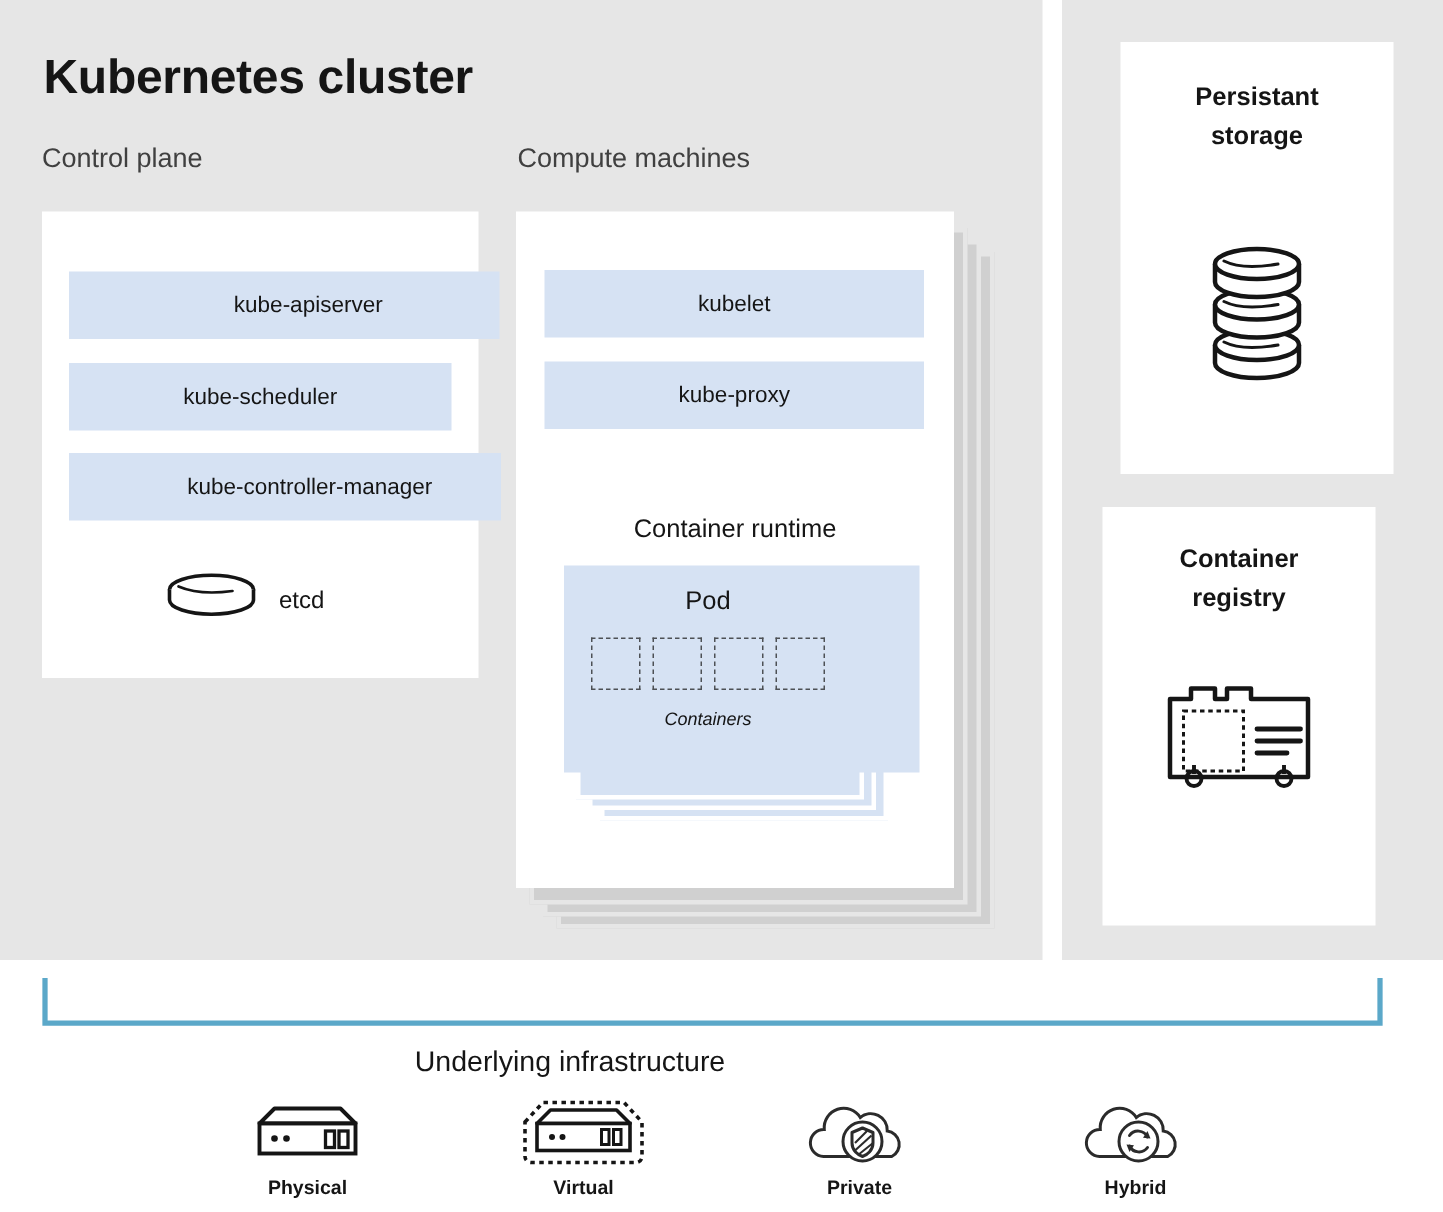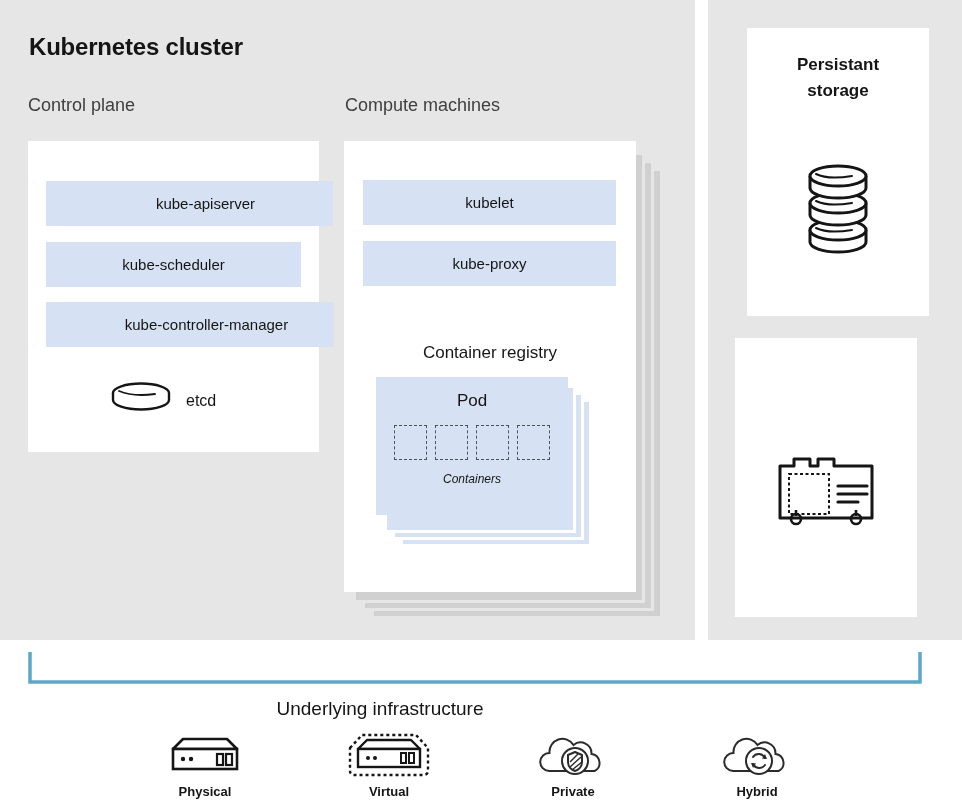--- a/index.html
+++ b/index.html
@@ -14,21 +14,21 @@
     position:absolute;left:0;top:0;width:695px;height:640px;
     background:#e6e6e6;
   }
   #side-column{
     position:absolute;left:708px;top:0;width:254px;height:640px;
     background:#e6e6e6;
   }
 
   #cluster-title{
     position:absolute;left:29px;top:33px;
-    font-size:24px;font-weight:bold;letter-spacing:-0.2px;
+    font-size:32px;font-weight:bold;letter-spacing:-0.2px;
   }
   .section-title{
     position:absolute;font-size:18px;font-weight:400;color:#404040;
   }
   #control-plane-title{left:28px;top:95px;}
   #compute-machines-title{left:345px;top:95px;}
 
   
   #control-plane-card{
     position:absolute;left:28px;top:141px;width:291px;height:311px;
@@ -70,20 +70,21 @@
   }
 
   
   .pod-shadow{position:absolute;background:#d6e2f3;border:3px solid #fff;box-sizing:border-box;}
   #pod-shadow-3{left:400px;top:399px;width:192px;height:148px;}
   #pod-shadow-2{left:392px;top:392px;width:192px;height:148px;}
   #pod-shadow-1{left:384px;top:385px;width:192px;height:148px;}
   #pod-card{
     position:absolute;left:376px;top:377px;width:192px;height:138px;
     background:#d6e2f3;
+    padding-left:45px;
   }
   #pod-label{
     position:absolute;left:0;top:14px;width:192px;text-align:center;
     font-size:17px;
   }
   #containers-row{
     position:absolute;left:18px;top:48px;width:156px;height:36px;
     display:flex;justify-content:space-between;
   }
   .container-square{
@@ -154,21 +155,21 @@
   </div>
 
   <div id="machine-shadow-3" class="machine-shadow"></div>
   <div id="machine-shadow-2" class="machine-shadow"></div>
   <div id="machine-shadow-1" class="machine-shadow"></div>
   <div id="machine-card"></div>
 
   <div id="cm-box-0" class="comp-box">kubelet</div>
   <div id="cm-box-1" class="comp-box">kube-proxy</div>
 
-  <div id="container-runtime-title">Container registry</div>
+  <div id="container-runtime-title">Container runtime</div>
 
   <div id="pod-shadow-3" class="pod-shadow"></div>
   <div id="pod-shadow-2" class="pod-shadow"></div>
   <div id="pod-shadow-1" class="pod-shadow"></div>
 
   <div id="pod-card">
     <div id="pod-label">Pod</div>
     <div id="containers-row">
       <div class="container-square"></div>
       <div class="container-square"></div>
@@ -199,20 +200,24 @@
       <g fill="none" stroke="#151515" stroke-width="2" stroke-linecap="round">
         <path d="M15 18 q12 6 36 2"></path>
         <path d="M15 45 q12 6 36 2"></path>
         <path d="M15 72 q12 6 36 2"></path>
       </g>
     </svg>
   </div>
 </div>
 
 <div id="container-registry-card" class="side-card">
+  <div id="container-registry-title" class="side-title">
+    <span>Container</span><br>
+    <span>registry</span>
+  </div>
   <div id="registry-icon-wrap" class="side-icon">
     <svg width="108" height="82" viewBox="0 0 108 82">
       <path d="M8 18 h14 v-7 h16 v7 h8 v-7 h16 v7 h38 v52 h-92 z" fill="#fff" stroke="#151515" stroke-width="3" stroke-linejoin="round"></path>
       <rect x="17" y="26" width="40" height="40" fill="none" stroke="#151515" stroke-width="2" stroke-dasharray="3 2.5"></rect>
       <g stroke="#151515" stroke-width="3.2" stroke-linecap="round">
         <line x1="66" y1="38" x2="95" y2="38"></line>
         <line x1="66" y1="46" x2="95" y2="46"></line>
         <line x1="66" y1="54" x2="86" y2="54"></line>
       </g>
       <g fill="none" stroke="#151515" stroke-width="2.6">

